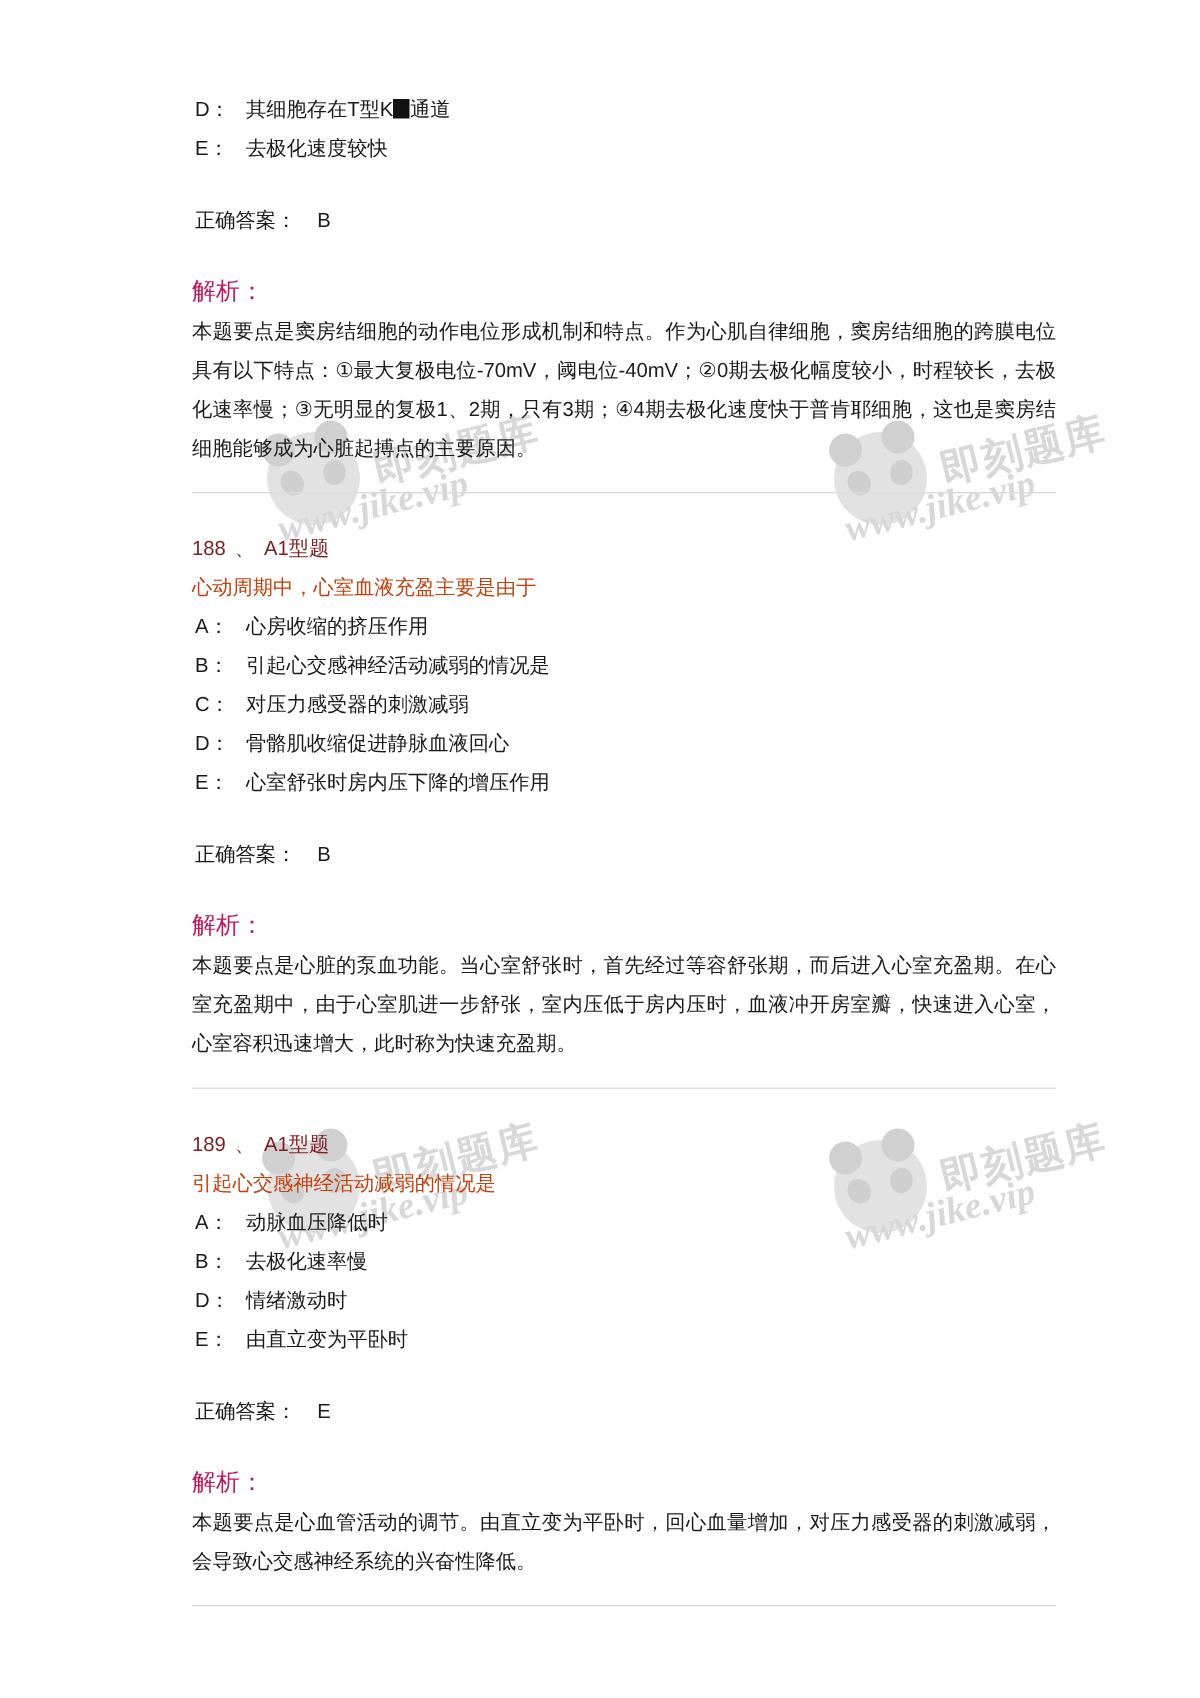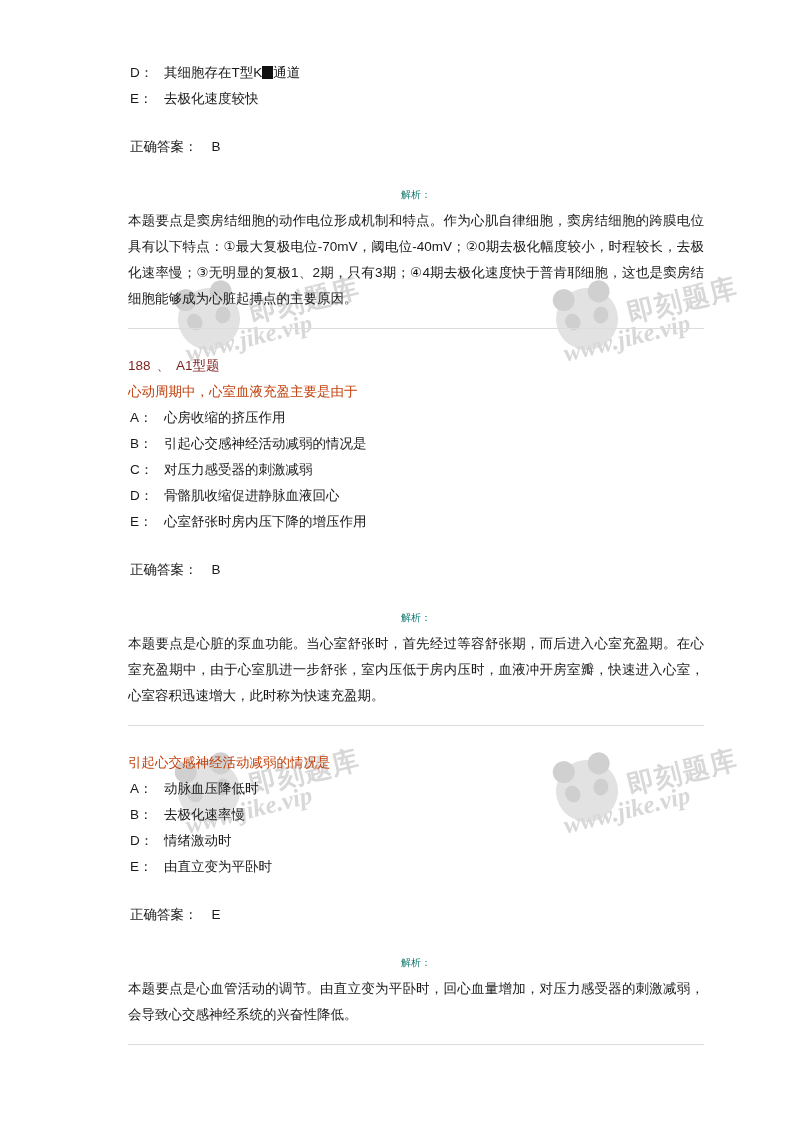--- a/index.html
+++ b/index.html
@@ -105,24 +105,23 @@
     z-index: 10;
     font-size: 13.5px;
     color: #1a1a1a;
     line-height: 26px;
     padding-left: 2px;
   }
   .answer .val { padding-left: 14px; }
   .label {
     position: relative;
     z-index: 10;
-    font-size: 10px;
-    color: #0f766e;
-    line-height: 26px;
-    text-align: center;
+    font-size: 16px;
+    color: #be185d;
+    line-height: 26px;
   }
   .para {
     position: relative;
     z-index: 10;
     font-size: 13.5px;
     color: #1a1a1a;
     line-height: 26px;
     text-align: justify;
   }
   .qhead {
@@ -252,20 +251,23 @@
       <div class="label">解析：</div>
       <div class="para">本题要点是心脏的泵血功能。当心室舒张时，首先经过等容舒张期，而后进入心室充盈期。在心室充盈期中，由于心室肌进一步舒张，室内压低于房内压时，血液冲开房室瓣，快速进入心室，心室容积迅速增大，此时称为快速充盈期。</div>
 
       <div class="divider"></div>
     </div>
 
     <div style="height:24px;"></div>
 
     <div class="sec">
 
+      <div class="qhead">
+        <span class="num">189</span><span class="sep">、</span><span class="type">A1型题</span>
+      </div>
 
       <div class="stem">引起心交感神经活动减弱的情况是</div>
 
       <div class="opt-line">
         <span class="opt-key">A：</span><span>动脉血压降低时</span>
       </div>
       <div class="opt-line">
         <span class="opt-key">B：</span><span>去极化速率慢</span>
       </div>
       <div class="opt-line">

